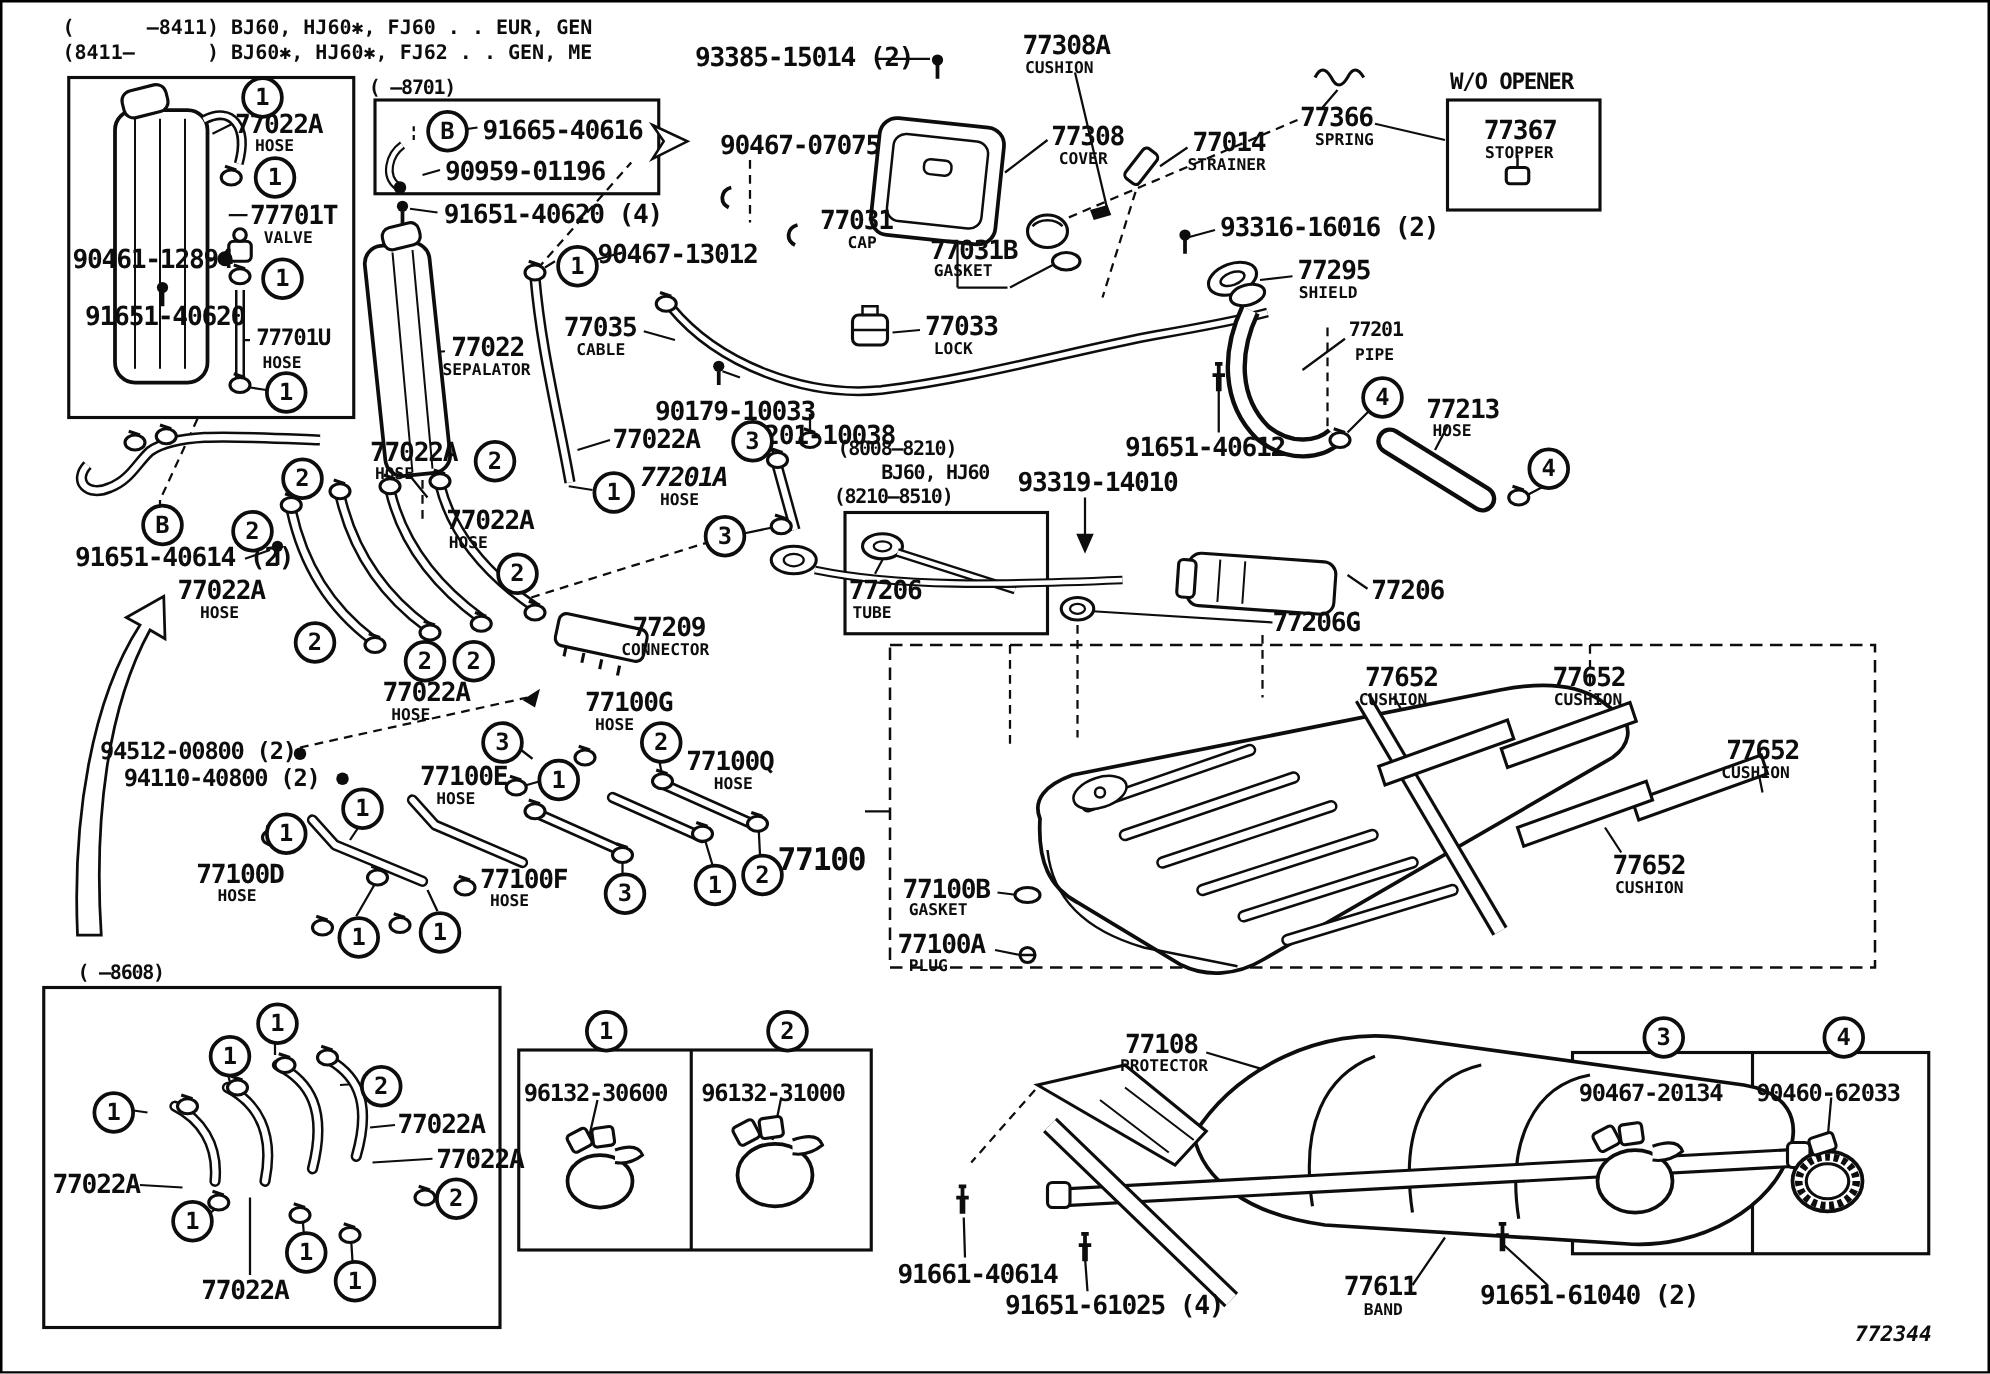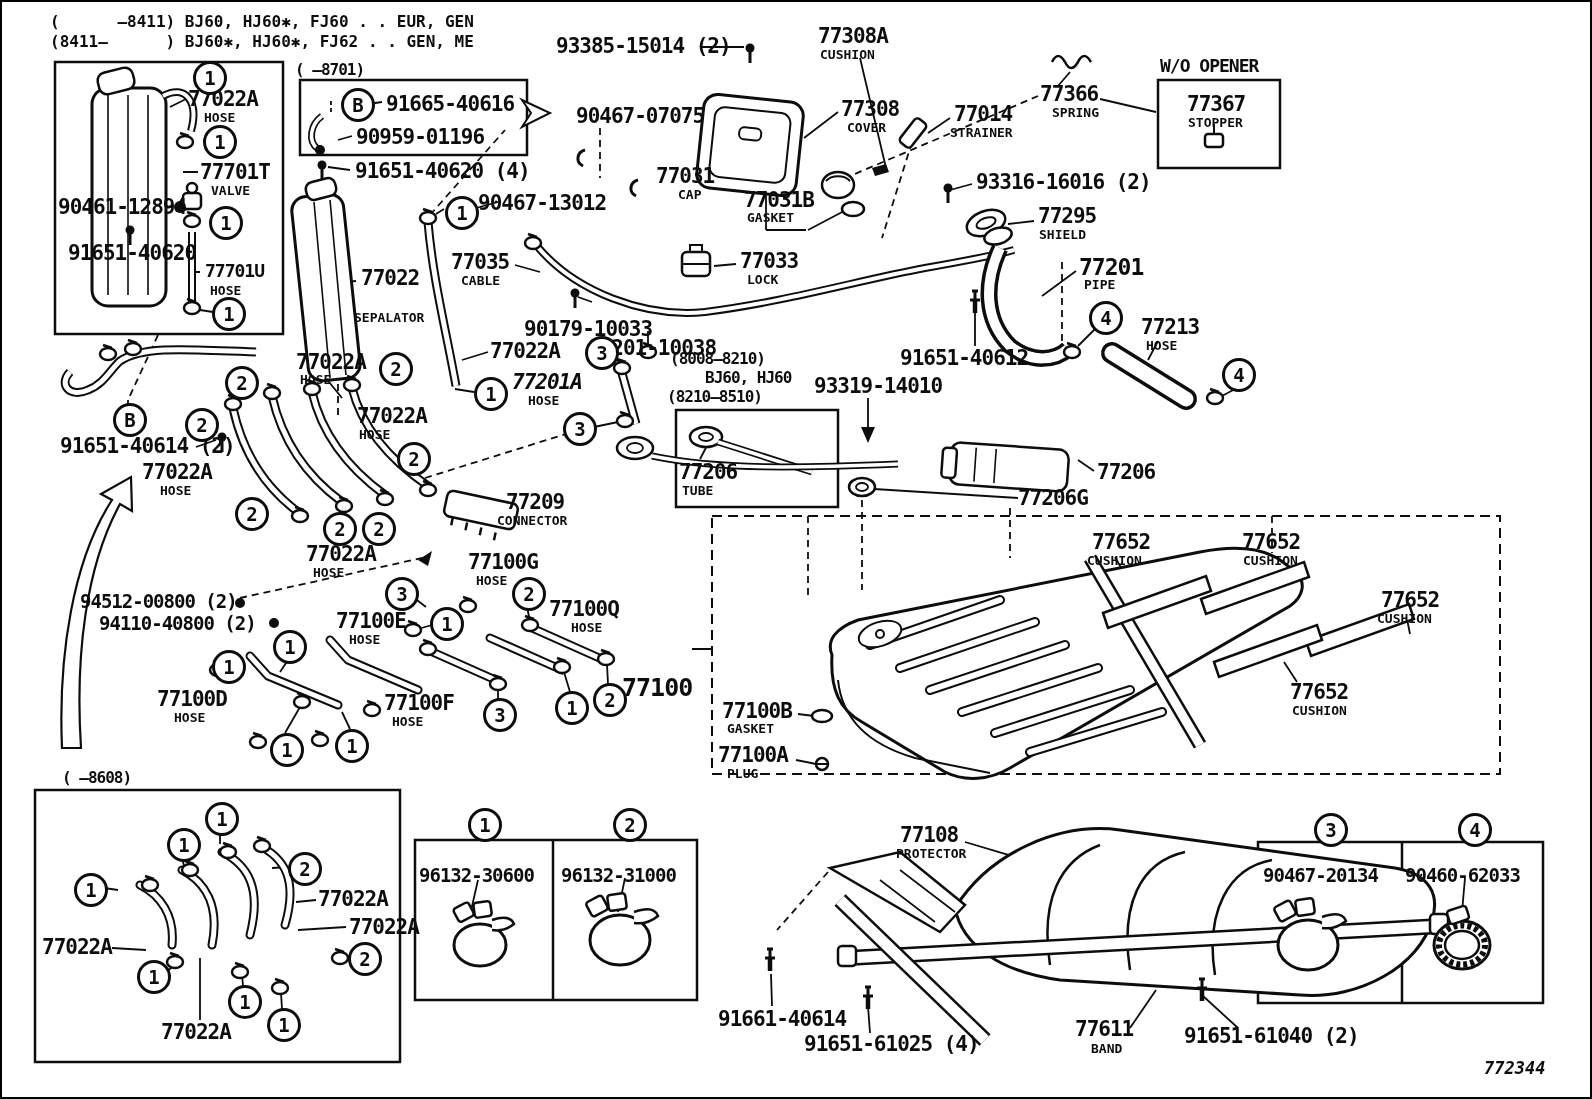--- a/index.html
+++ b/index.html
@@ -353,34 +353,34 @@
         <div class="pl" style="left: 1160px; top: 57px; font-size: 18px;">W/O OPENER</div>
         <div class="pl" style="left: 1187px; top: 94px; font-size: 21px;">77367</div>
         <div class="pl sub" style="left: 1188px; top: 116px;">STOPPER</div>
         <div class="pl" style="left: 656px; top: 166px; font-size: 21px;">77031</div>
         <div class="pl sub" style="left: 678px; top: 188px;">CAP</div>
         <div class="pl" style="left: 744px; top: 190px; font-size: 21px;">77031B</div>
         <div class="pl sub" style="left: 747px; top: 211px;">GASKET</div>
         <div class="pl" style="left: 976px; top: 172px; font-size: 21px;">93316-16016 (2)</div>
         <div class="pl" style="left: 1038px; top: 206px; font-size: 21px;">77295</div>
         <div class="pl sub" style="left: 1039px; top: 228px;">SHIELD</div>
-        <div class="pl" style="left: 1079px; top: 256px; font-size: 23px;">77201</div>
+        <div class="pl" style="left: 1079px; top: 256px; font-size: 16px;">77201</div>
         <div class="pl sub" style="left: 1084px; top: 278px;">PIPE</div>
         <div class="pl" style="left: 1141px; top: 317px; font-size: 21px;">77213</div>
         <div class="pl sub" style="left: 1146px; top: 339px;">HOSE</div>
         <div class="pl" style="left: 900px; top: 348px; font-size: 21px;">91651-40612</div>
         <div class="pl" style="left: 814px; top: 376px; font-size: 21px;">93319-14010</div>
         <div class="pl" style="left: 588px; top: 294px; font-size: 21px; margin-top: 44px;">90201-10038</div>
         <div class="pl" style="left: 524px; top: 319px; font-size: 21px;">90179-10033</div>
         <div class="pl" style="left: 740px; top: 251px; font-size: 21px;">77033</div>
         <div class="pl sub" style="left: 747px; top: 273px;">LOCK</div>
         <div class="pl" style="left: 451px; top: 252px; font-size: 21px;">77035</div>
         <div class="pl sub" style="left: 461px; top: 274px;">CABLE</div>
         <div class="pl" style="left: 361px; top: 268px; font-size: 21px;">77022</div>
-        <div class="pl sub" style="left: 354px; top: 290px; margin-top: 21px;">SEPALATOR</div>
+        <div class="pl sub" style="left: 354px; top: 290px;">SEPALATOR</div>
         <div class="pl" style="left: 355px; top: 161px; font-size: 21px;">91651-40620 (4)</div>
         <div class="pl" style="left: 478px; top: 193px; font-size: 21px;">90467-13012</div>
         <div class="pl" style="left: 386px; top: 94px; font-size: 21px;">91665-40616</div>
         <div class="pl" style="left: 356px; top: 127px; font-size: 21px;">90959-01196</div>
         <div class="pl" style="left: 295px; top: 62px; font-size: 16px;">( —8701)</div>
         <div class="pl" style="left: 188px; top: 89px; font-size: 21px;">77022A</div>
         <div class="pl sub" style="left: 204px; top: 111px;">HOSE</div>
         <div class="pl" style="left: 200px; top: 162px; font-size: 21px;">77701T</div>
         <div class="pl sub" style="left: 211px; top: 184px;">VALVE</div>
         <div class="pl" style="left: 58px; top: 197px; font-size: 21px;">90461-12894</div>

